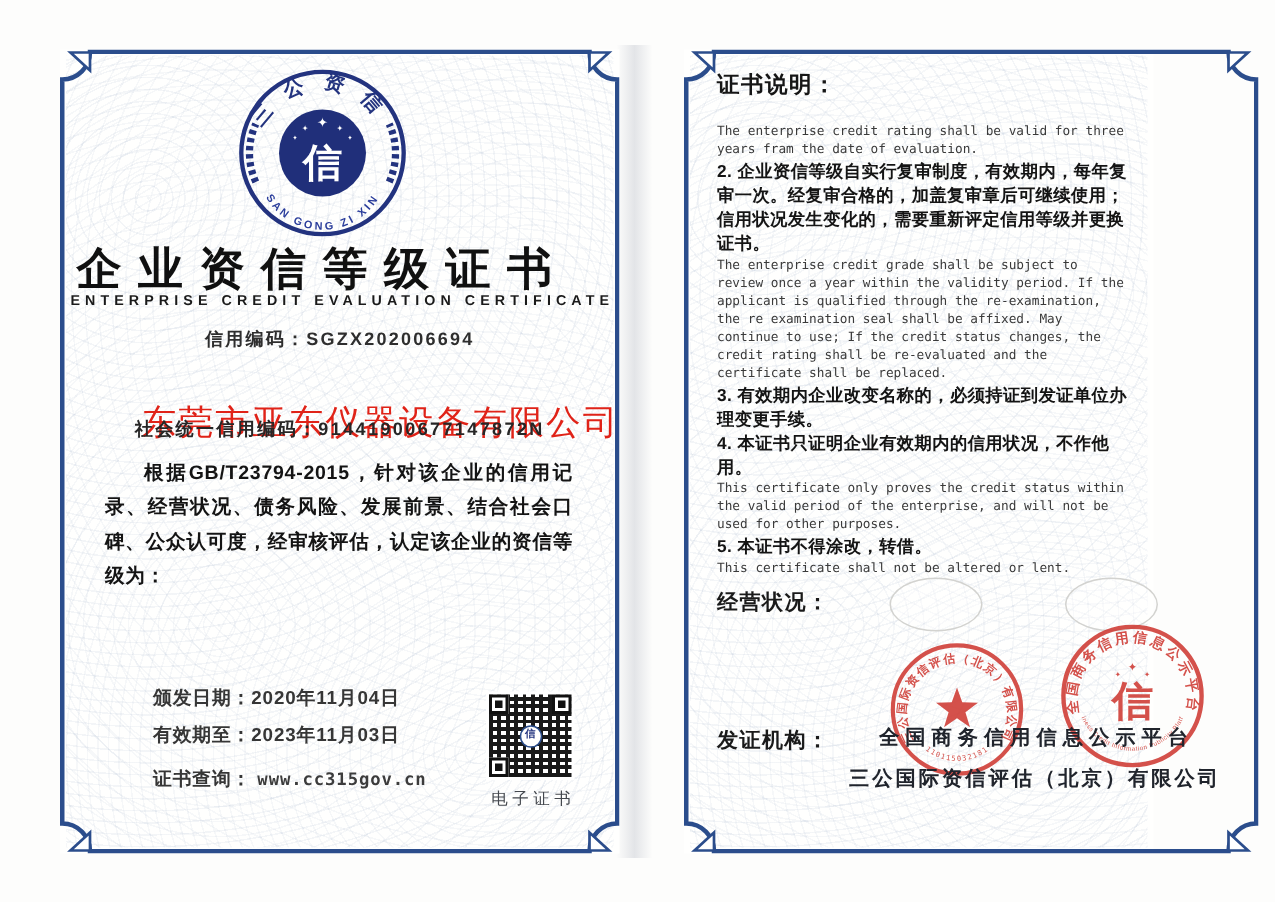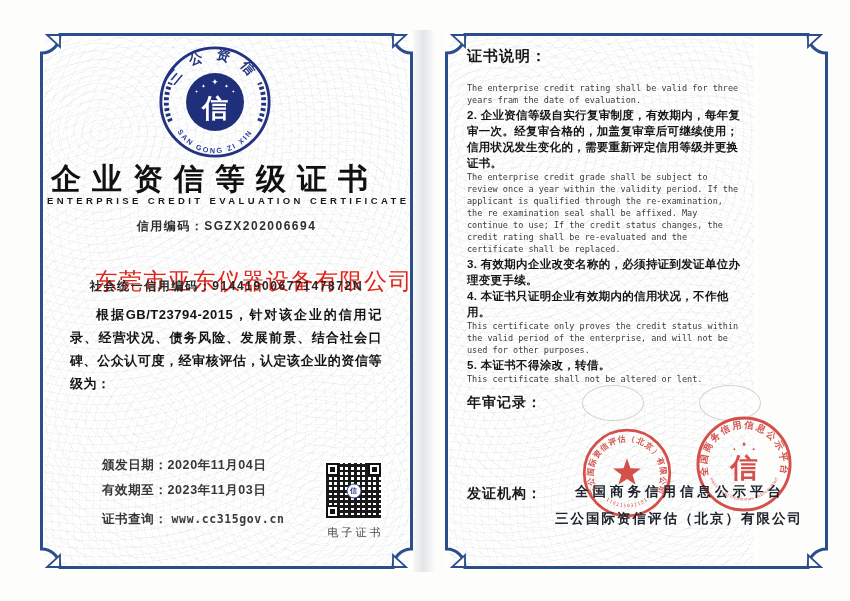--- a/index.html
+++ b/index.html
@@ -1,20 +1,20 @@
 <!DOCTYPE html>
 <html><head>
 <meta charset="utf-8">
 <style>
   * { margin:0; padding:0; box-sizing:border-box; }
   html,body { width:850px; height:601px; overflow:hidden; background:#fdfdfc;
               font-family:"Liberation Sans", sans-serif; color:#1d1d1f; }
   .page { position:absolute; top:33px; height:536px; background:#fffffe; }
   .page-left  { left:40px;  width:373px; }
-  .page-right { left:445px; width:313px; }
+  .page-right { left:456px; width:313px; }
   
   .page::before { content:""; position:absolute; inset:4px; z-index:0; pointer-events:none;
     background-image:
       repeating-radial-gradient(circle at 15% 18%, rgba(140,160,190,.10) 0 1px, transparent 1px 8px),
       repeating-radial-gradient(circle at 85% 30%, rgba(140,160,190,.08) 0 1px, transparent 1px 9px),
       repeating-radial-gradient(circle at 28% 72%, rgba(140,160,190,.08) 0 1px, transparent 1px 10px),
       repeating-radial-gradient(circle at 75% 88%, rgba(140,160,190,.08) 0 1px, transparent 1px 7px);
   }
   .border-svg { position:absolute; inset:0; z-index:2; pointer-events:none; }
   .content { position:absolute; inset:0; z-index:1; }
@@ -185,21 +185,21 @@
         <div class="item-zh">4. 本证书只证明企业有效期内的信用状况，不作他用。</div>
         <div class="item-en">This certificate only proves the credit status within the valid period of the enterprise, and will not be used for other purposes.</div>
       </div>
       <div>
         <div class="item-zh">5. 本证书不得涂改，转借。</div>
         <div class="item-en">This certificate shall not be altered or lent.</div>
       </div>
     </div>
 
     <div class="review-row">
-      <span class="review-label">年审记录：</span>
+      <span class="review-label">经营状况：</span>
       <span class="oval o1"></span>
       <span class="oval o2"></span>
     </div>
 
     <svg class="seal seal-left" viewBox="0 0 100 100">
       <defs>
         <path id="sealLArc" d="M 17.3,70 A 37 37 0 1 1 82.7,70"></path>
         <path id="sealLBot" d="M 16.5,66 A 37 37 0 0 0 83.5,66"></path>
       </defs>
       <circle cx="50" cy="50" r="46.5" fill="none" stroke="#cf3a33" stroke-width="3"></circle>

